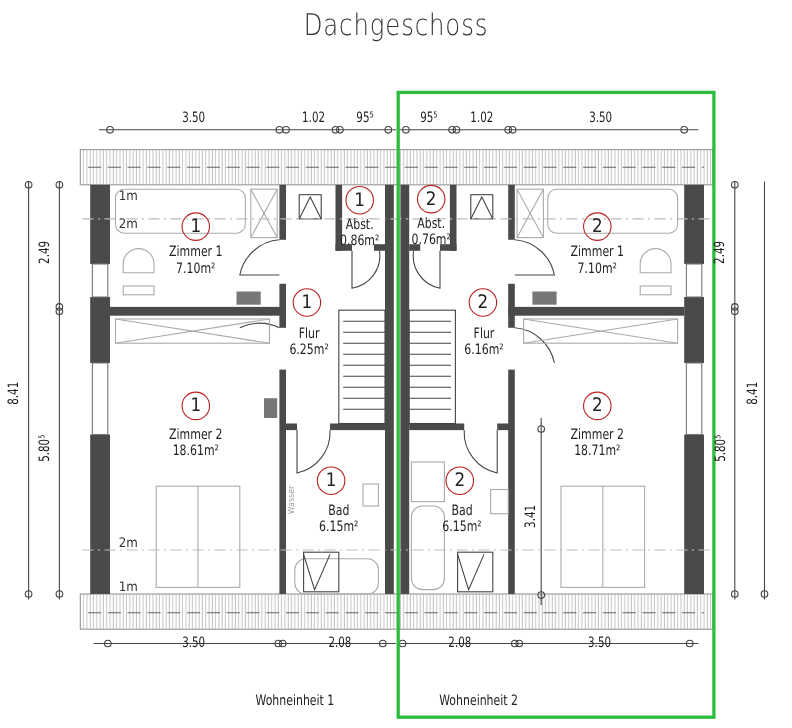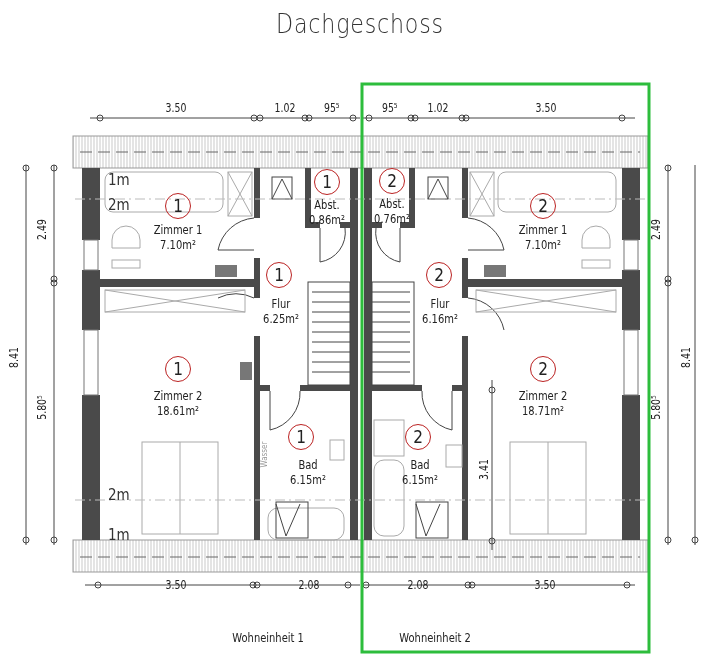--- a/index.html
+++ b/index.html
@@ -4,21 +4,21 @@
 <style>
   html,body{margin:0;padding:0;background:#fff;}
   body{width:720px;height:662px;position:relative;overflow:hidden;font-family:"DejaVu Sans Condensed","DejaVu Sans",sans-serif;}
   #plan{position:absolute;left:0;top:0;width:720px;height:662px;}
   .title{position:absolute;left:0;top:8px;width:720px;text-align:center;font-family:"DejaVu Sans",sans-serif;font-weight:200;font-size:27px;color:#333;letter-spacing:1px;transform:scaleX(0.82);}
   .lbl{position:absolute;font-size:13px;color:#222;text-align:center;line-height:15px;transform:scaleX(0.85);white-space:nowrap;}
   .dim{position:absolute;font-size:13px;color:#222;transform:scaleX(0.8);white-space:nowrap;}
   .vdim{position:absolute;font-size:13px;color:#222;white-space:nowrap;transform:rotate(-90deg) scaleX(0.8);transform-origin:center center;}
   .circ{position:absolute;width:26px;height:26px;border:1.5px solid #b22;border-radius:50%;box-sizing:border-box;text-align:center;line-height:24px;font-size:17px;color:#222;}
   .unit{position:absolute;font-size:13px;color:#222;transform:scaleX(0.85);white-space:nowrap;}
-  .mark{position:absolute;font-size:15px;color:#333;white-space:nowrap;}
+  .mark{position:absolute;font-size:12px;color:#333;white-space:nowrap;}
 </style>
 </head>
 <body>
 
 <div class="title">Dachgeschoss</div>
 
 <svg id="plan" viewBox="0 0 720 662" xmlns="http://www.w3.org/2000/svg">
   <defs>
     <pattern id="hatch" width="3" height="10" patternUnits="userSpaceOnUse">
       <rect width="3" height="10" fill="#fff"></rect>

